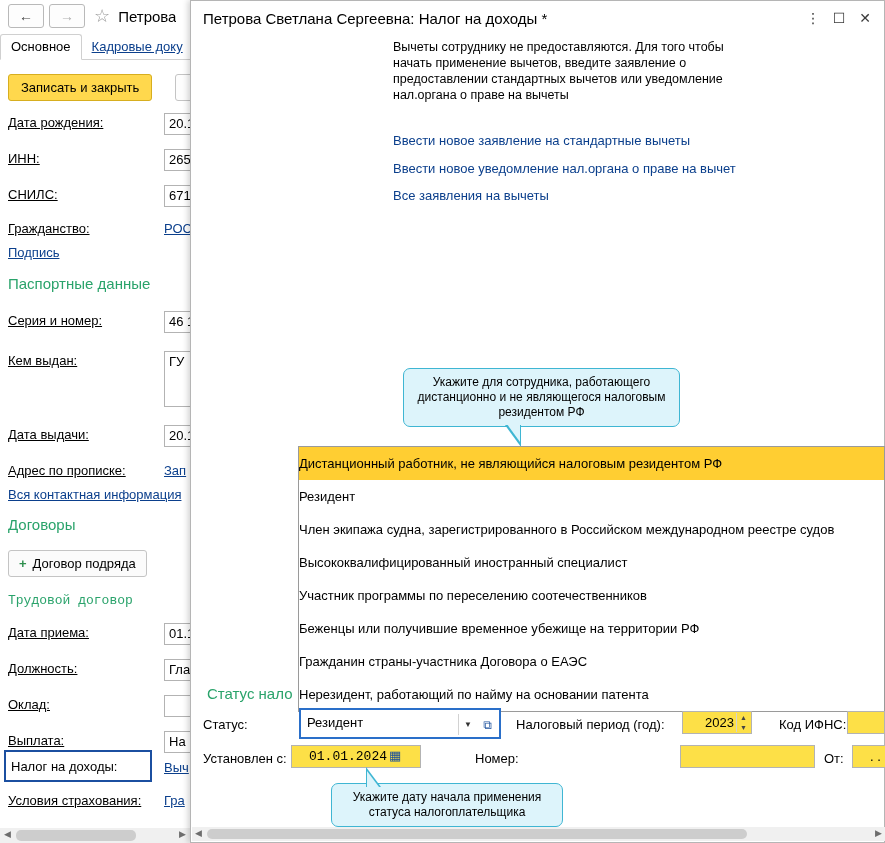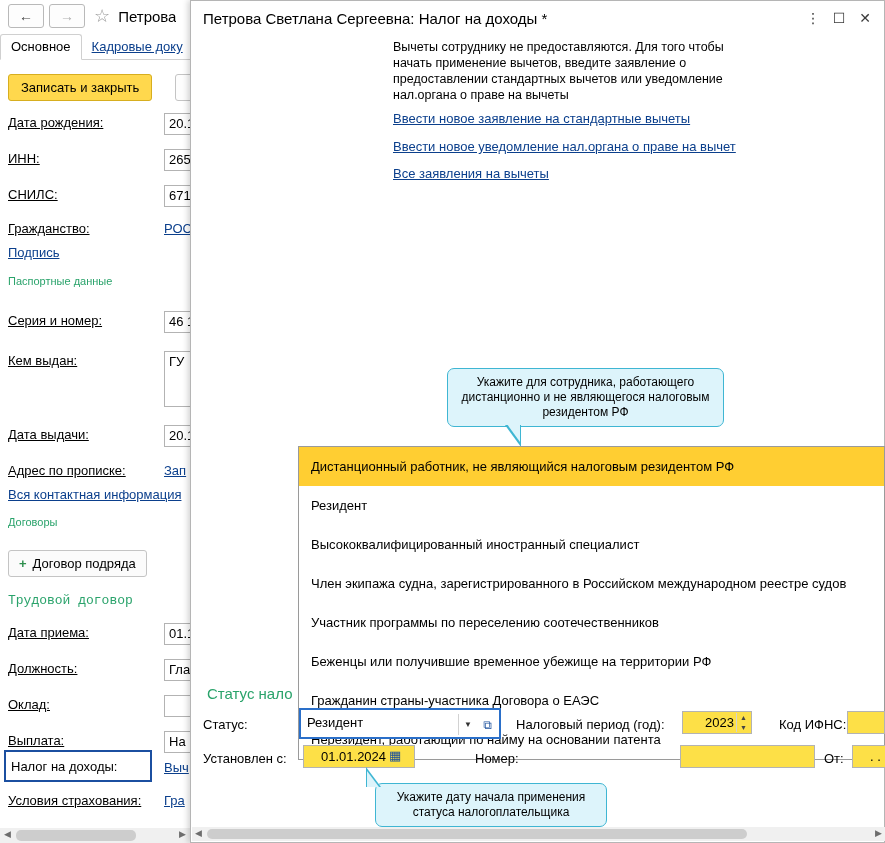--- a/index.html
+++ b/index.html
@@ -127,21 +127,21 @@
   }
   .lnk {
     color: #0b3f8c;
     text-decoration: underline;
     font-size: 13px;
     white-space: nowrap;
   }
   .section-head {
     position: absolute;
     left: 8px;
-    font-size: 11px;
+    font-size: 15px;
     color: #2aa36b;
     white-space: nowrap;
   }
   .subsection-head {
     position: absolute;
     left: 8px;
     font-size: 13px;
     color: #2aa36b;
     white-space: nowrap;
     font-family: Liberation Mono, monospace;
@@ -231,57 +231,56 @@
     left: 202px; top: 38px;
     width: 370px;
     font-size: 12.5px;
     color: #000;
     line-height: 16px;
   }
   .modal-link {
     position: absolute;
     font-size: 13px;
     color: #0b3f8c;
-    text-decoration: underline;
-    white-space: nowrap;
+    white-space: nowrap;
+    margin-top: 22px;
   }
 
   
   .callout {
     position: absolute;
     background: #ddf4fb;
     border: 1px solid #3fb6d3;
     border-radius: 7px;
     font-size: 12px;
     color: #000;
     text-align: center;
     padding: 6px 10px;
     line-height: 15px;
     box-sizing: border-box;
-    margin-left: 44px;
   }
   .callout-tail {
     position: absolute;
     width: 0; height: 0;
   }
 
   
   #dropdown {
     position: absolute;
     left: 107px; top: 445px;
     width: 587px;
     background: #ffffff;
     border: 1px solid #9a9a9a;
     box-sizing: border-box;
   }
   .dd-item {
-    height: 39px;
+    height: 33px;
     display: flex;
     align-items: center;
-    padding-left: 12px;
+    padding-left: 0;
     font-size: 13px;
     color: #000;
     white-space: nowrap;
     box-sizing: border-box;
   }
   .dd-item.selected {
     background: #ffce32;
   }
 
   
@@ -463,22 +462,22 @@
   <div class="modal-link" style="left:202px; top:138px;">Ввести новое уведомление нал.органа о праве на вычет</div>
   <div class="modal-link" style="left:202px; top:165px;">Все заявления на вычеты</div>
 
   <div class="callout" style="left:212px; top:367px; width:277px;">Укажите для сотрудника, работающего дистанционно и не являющегося налоговым резидентом РФ</div>
   <div class="callout-tail" style="left:314px; top:424px; border-left:16px solid transparent; border-right:0 solid transparent; border-top:22px solid #3fb6d3;"></div>
   <div class="callout-tail" style="left:316px; top:423px; border-left:13px solid transparent; border-right:0 solid transparent; border-top:18px solid #ddf4fb;"></div>
 
   <div id="dropdown">
     <div class="dd-item selected">Дистанционный работник, не являющийся налоговым резидентом РФ</div>
     <div class="dd-item">Резидент</div>
+    <div class="dd-item">Член экипажа судна, зарегистрированного в Российском международном реестре судов</div>
     <div class="dd-item">Высококвалифицированный иностранный специалист</div>
-    <div class="dd-item">Член экипажа судна, зарегистрированного в Российском международном реестре судов</div>
     <div class="dd-item">Участник программы по переселению соотечественников</div>
     <div class="dd-item">Беженцы или получившие временное убежище на территории РФ</div>
     <div class="dd-item">Гражданин страны-участника Договора о ЕАЭС</div>
     <div class="dd-item">Нерезидент, работающий по найму на основании патента</div>
   </div>
 
   <div class="section-head-blue" style="left:16px; top:684px;">Статус нало</div>
 
   <div class="m-label" style="left:12px; top:716px;">Статус:</div>
 
@@ -494,21 +493,21 @@
     <div class="spin">
         <span>▲</span>
         <span>▼</span>
       </div>
   </div>
 
   <div class="m-label" style="left:573px; top:716px;margin-left:15px;">Код ИФНС:</div>
   <div class="m-field" style="left:656px; top:710px; width:38px;"></div>
 
   <div class="m-label" style="left:12px; top:750px;">Установлен с:</div>
-  <div class="m-field" style="left:112px; top:744px; width:112px;">
+  <div class="m-field" style="left:100px; top:744px; width:130px;font-family:Liberation Mono, monospace;">
     <span>01.01.2024</span>
   </div>
   <div style="position:absolute; left:198px; top:747px; font-size:13px; color:#1a4f9c;">▦</div>
 
   <div class="m-label" style="left:284px; top:750px;">Номер:</div>
   <div class="m-field" style="left:489px; top:744px; width:135px;"></div>
 
   <div class="m-label" style="left:633px; top:750px;">От:</div>
   <div class="m-field" style="left:661px; top:744px; width:33px;">. .</div>
 

